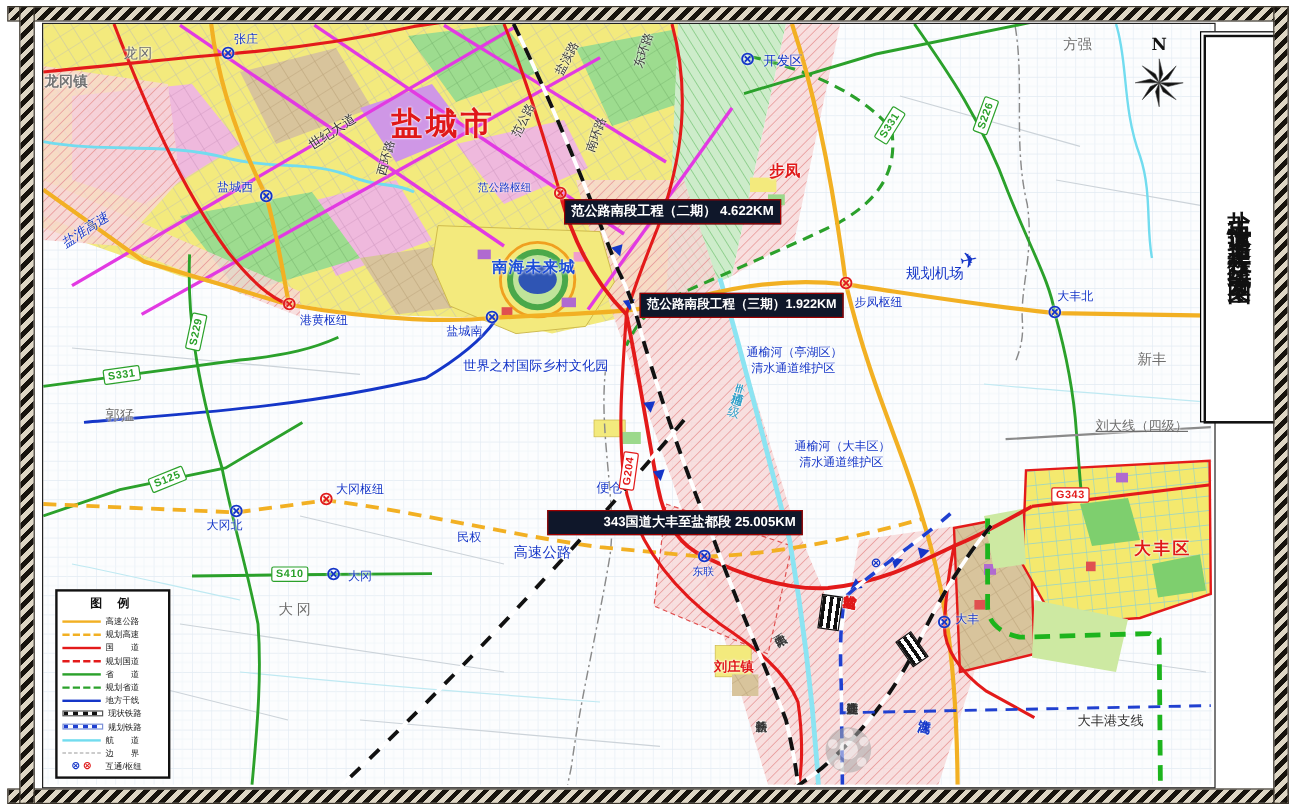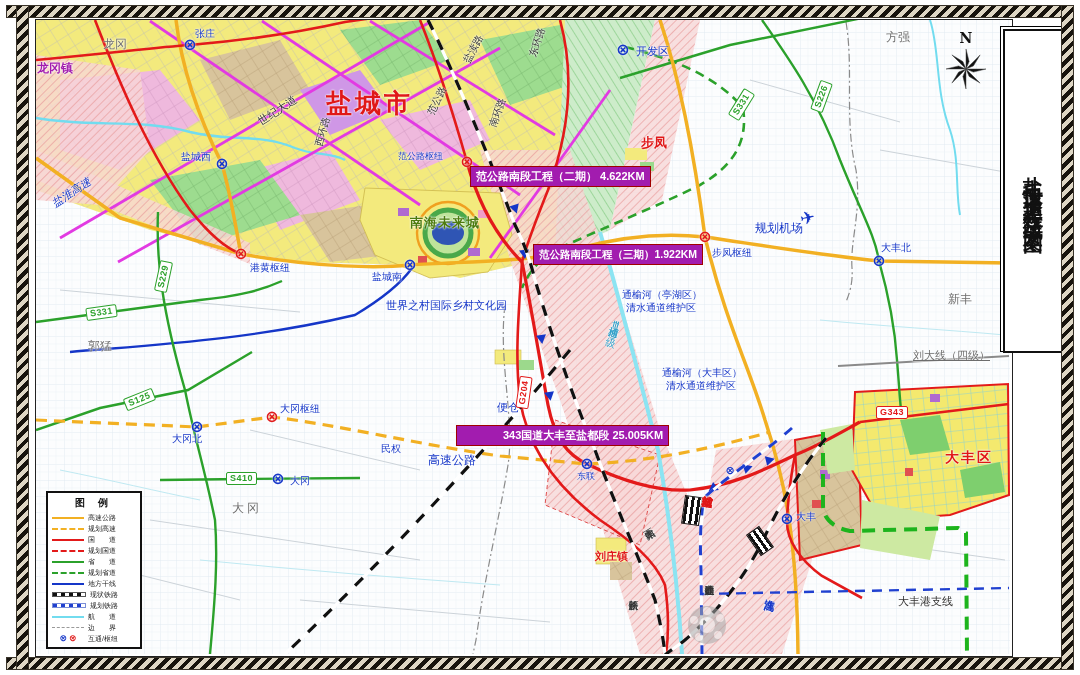--- a/index.html
+++ b/index.html
@@ -13,34 +13,34 @@
   #band-left{left:16px;top:5px;bottom:5px;width:11px;}
   #band-right{right:6px;top:5px;bottom:5px;width:11px;}
   
   #map-border{position:absolute;left:35px;top:19px;width:976px;height:636px;border:1px solid #222;
               z-index:30;pointer-events:none;}
   #map-svg{position:absolute;left:36px;top:20px;z-index:1;}
   
   .lbl{position:absolute;line-height:1;white-space:nowrap;z-index:10;
        text-shadow:0 0 2px #fff,0 0 2px #fff;transform-origin:left top;}
   .c-blue{color:#1536c8;} .c-red{color:#e01818;} .c-gray{color:#6d6d6d;}
-  .c-dark{color:#333;} .c-pink{color:#a21caf;} .c-navy{color:#4d7c0f;} .c-cyan{color:#2f9fc8;}
+  .c-dark{color:#333;} .c-pink{color:#737373;} .c-navy{color:#1d4ed8;} .c-cyan{color:#2f9fc8;}
   .vert{writing-mode:vertical-rl;}
   .it{font-style:italic;}
   
   .ic{position:absolute;z-index:9;font-size:16px;font-weight:700;line-height:1;
       transform:translate(-50%,-50%);text-shadow:0 0 2px #fff;}
   .ic-b{color:#1536c8;} .ic-r{color:#e01b1b;}
   
   .shield{position:absolute;z-index:11;background:#fff;font-size:9px;font-weight:700;
           padding:1px 3px;border-radius:2px;line-height:1;letter-spacing:.5px;}
   .sh-g{border:1.5px solid #2ba12b;color:#2ba12b;}
   .sh-r{border:1.5px solid #e31a1a;color:#e31a1a;}
   
-  .pbox{position:absolute;z-index:20;background:#a21caf;border:1px solid #a00000;color:#fff;
+  .pbox{position:absolute;z-index:20;background:#0f172a;border:1px solid #a00000;color:#fff;
         font-size:11px;font-weight:700;line-height:1;padding:4px 5px;white-space:nowrap;}
   
   #title-box{position:absolute;left:1000px;top:26px;width:58px;height:320px;z-index:35;
              background:#fff;border:1px solid #000;padding:2px;}
   #title-inner{width:100%;height:100%;border:2px solid #111;display:flex;align-items:center;justify-content:center;}
   #title-text{writing-mode:vertical-rl;font-family:"DejaVu Serif","Liberation Serif",serif;
               font-size:20px;font-weight:700;letter-spacing:5px;color:#111;}
   
   #legend{position:absolute;left:46px;top:491px;width:96px;height:158px;background:#fff;
           border:2px solid #111;z-index:25;box-sizing:border-box;padding:2px 0 0 0;}

